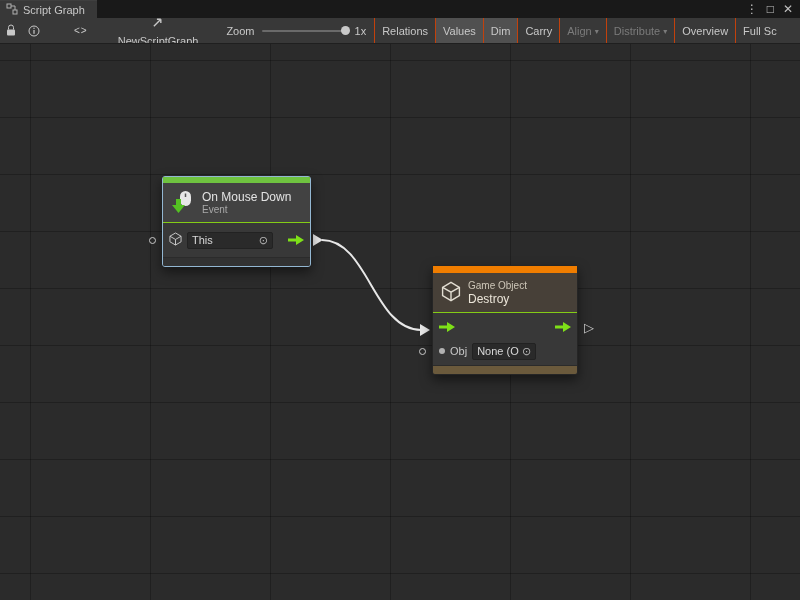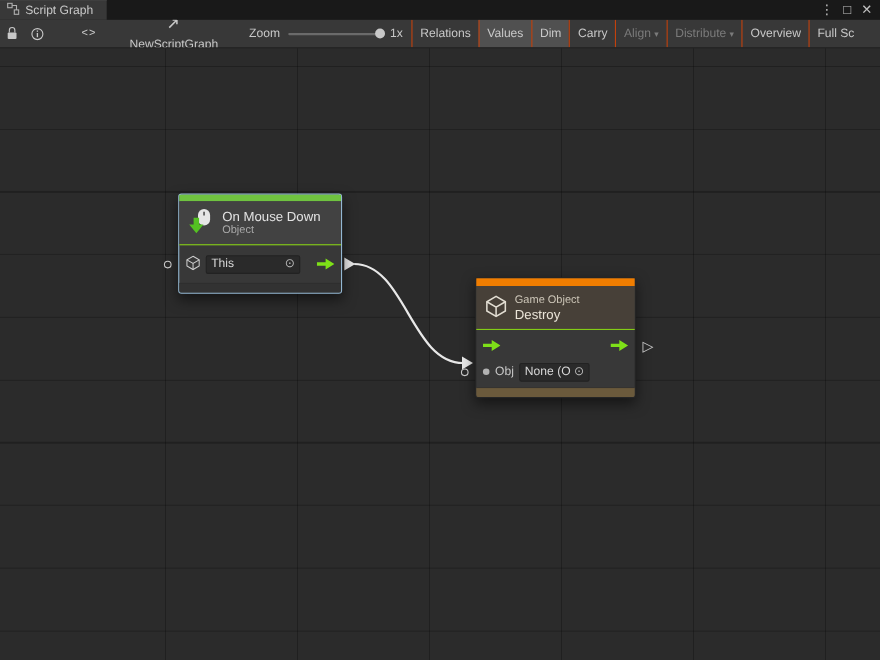--- a/index.html
+++ b/index.html
@@ -42,21 +42,21 @@
       repeating-linear-gradient(to bottom, rgba(0,0,0,0.25) 0 1px, transparent 1px 57px);
     background-position: 30px 0, 0 16px; }
 
   .wires { position:absolute; left:0; top:0; pointer-events:none; }
 
   
   .node { position:absolute; background:#383838; border:1px solid #252525;
           border-radius:3px; box-shadow:0 5px 12px rgba(0,0,0,0.5);
           font-size:11px; color:#d4d4d4; }
   .node-omd { left:162px; top:132px; width:149px; border-color:#93b7d2; }
-  .node-destroy { left:432px; top:208px; width:146px; }
+  .node-destroy { left:432px; top:221px; width:146px; }
 
   .accent { height:6px; }
   .node-omd .accent { background:#6fc340; }
   .node-destroy .accent { height:7px; background:#f07d00; }
 
   .nheader { display:flex; align-items:center; gap:7px; padding:0 8px; height:40px;
              background:#424242; border-bottom:1px solid #84cc16; }
   .node-destroy .nheader { background:#474038; }
   .ntitle { font-size:12px; color:#e3e3e3; line-height:14px; }
   .nsub  { font-size:10px; color:#a9a9a9; line-height:12px; }
@@ -188,21 +188,21 @@
       <div class="nheader">
         <span>
           <svg width="24" height="24" viewBox="0 0 24 24">
             <rect x="9" y="1" width="11" height="15" rx="5.5" fill="#e6e6e6"></rect>
             <line x1="14.5" y1="3.5" x2="14.5" y2="7" stroke="#555" stroke-width="1.5"></line>
             <path d="M5 9h5v6h4l-6.5 8L1 15h4z" fill="#54c122"></path>
           </svg>
         </span>
         <div class="ntitles">
           <div class="ntitle">On Mouse Down</div>
-          <div class="nsub">Object</div>
+          <div class="nsub">Event</div>
         </div>
       </div>
       <div class="nbody">
         <div class="nrow">
           <span>
             <svg width="13" height="14" viewBox="0 0 14 15" fill="none" stroke="#cfcfcf">
               <path d="M7 1 13 4.5v6L7 14 1 10.5v-6z"></path>
               <path d="M1 4.5 7 8l6-3.5M7 8v6"></path>
             </svg>
           </span>

